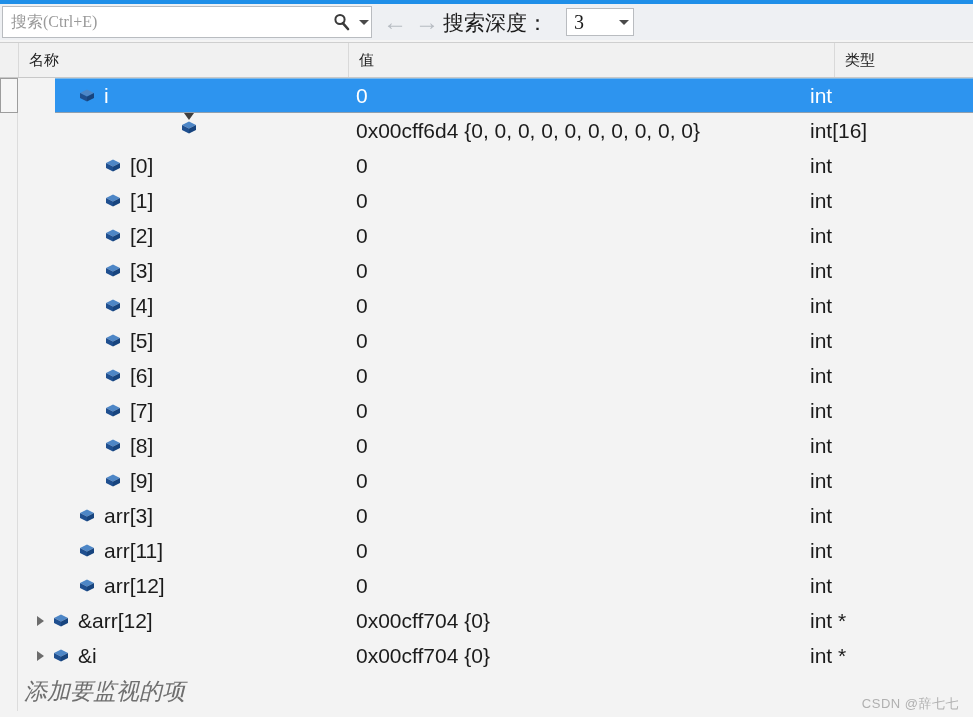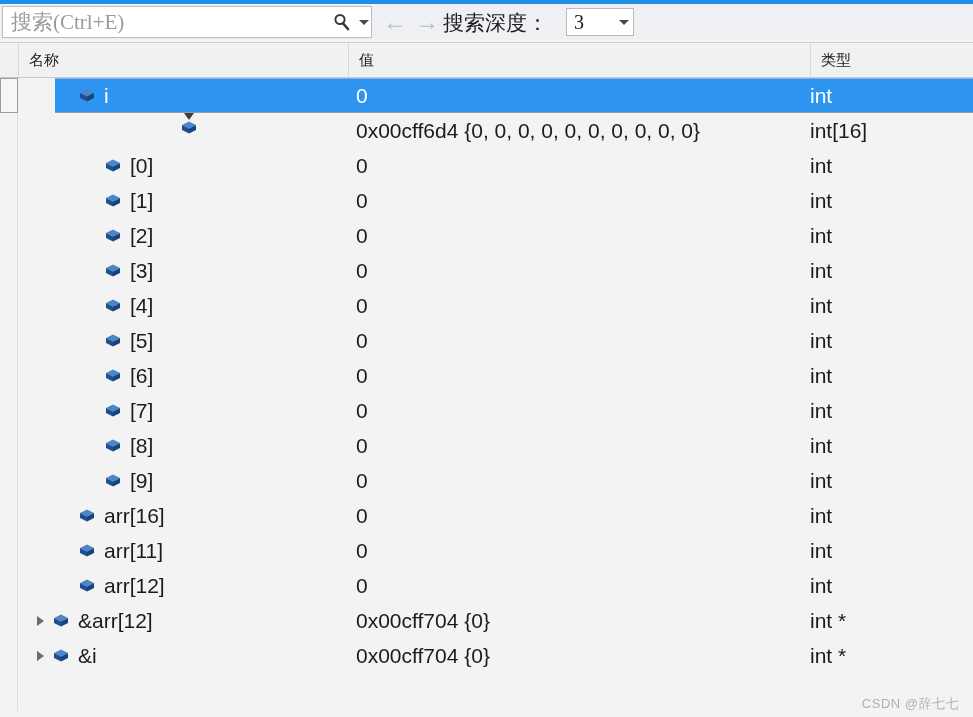--- a/index.html
+++ b/index.html
@@ -45,21 +45,21 @@
     box-sizing: border-box;
     display: flex;
     align-items: center;
   }
   .search-input {
     flex: 1;
     border: 0;
     outline: none;
     background: transparent;
     font-family: "Liberation Serif", "DejaVu Serif", serif;
-    font-size: 21px;
+    font-size: 16px;
     color: #8d8d8d;
     padding: 0 6px 0 8px;
     height: 28px;
   }
   .search-input::placeholder { color: #9a9a9a; opacity: 1; }
   .search-icon-btn {
     width: 30px;
     height: 30px;
     display: flex;
     align-items: center;
@@ -162,21 +162,21 @@
     font-size: 15px;
     color: #1b1b1b;
     padding-left: 10px;
     box-sizing: border-box;
     border-left: 1px solid #d9d9d9;
     cursor: default;
   }
   .hcell.gutter { left: 0; width: 18px; padding-left: 0; border-left: 0; }
   .hcell.c-name { left: 18px; width: 330px; }
   .hcell.c-value { left: 348px; width: 490px; }
-  .hcell.c-type { left: 810px; width: 126px; }
+  .hcell.c-type { left: 834px; width: 126px; }
 
   .rows { position: relative; }
   .row {
     position: relative;
     height: 35px;
     cursor: default;
   }
   .row .gutter-cell {
     position: absolute;
     left: 0; top: 0;
@@ -535,21 +535,21 @@
         <div class="gutter-cell"></div>
         <div class="cell cell-name" style="padding-left: 38px;">
           <div class="twisty"></div>
           <div class="cube-icon">
             <svg width="20" height="16" viewBox="0 0 20 16">
               <polygon points="3,5 10,1.5 17,5 10,8.5" fill="#4d86c6"></polygon>
               <polygon points="3,5 10,8.5 10,13.5 3,10" fill="#1f4f8f"></polygon>
               <polygon points="17,5 10,8.5 10,13.5 17,10" fill="#17447e"></polygon>
             </svg>
           </div>
-          <span class="name-text">arr[16]</span>
+          <span class="name-text">arr[3]</span>
         </div>
         <div class="cell cell-value">0</div>
         <div class="cell cell-type">int</div>
       </div>
       <div class="row">
         <div class="gutter-cell"></div>
         <div class="cell cell-name" style="padding-left: 38px; align-items: center;">
           <div class="twisty"></div>
           <div class="cube-icon">
             <svg width="20" height="16" viewBox="0 0 20 16">
@@ -612,16 +612,17 @@
           </div>
           <span class="name-text">&amp;i</span>
         </div>
         <div class="cell cell-value">0x00cff704 {0}</div>
         <div class="cell cell-type">int *</div>
       </div>
     </div>
 
   <div class="add-row">
     <div class="gutter-cell"></div>
+    <div class="add-text">添加要监视的项</div>
   </div>
 </div>
 
 <div class="watermark">CSDN @辞七七</div>
 
 </body></html>

